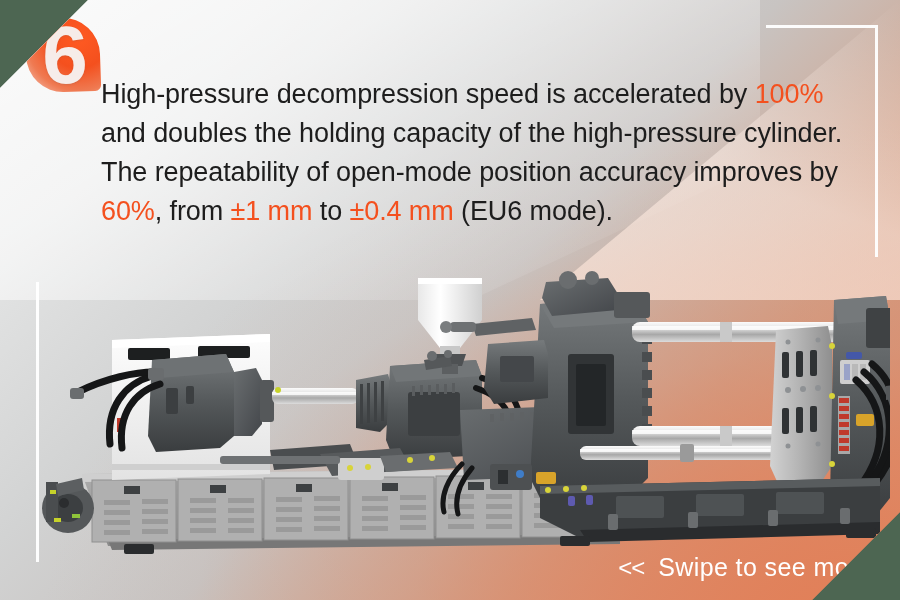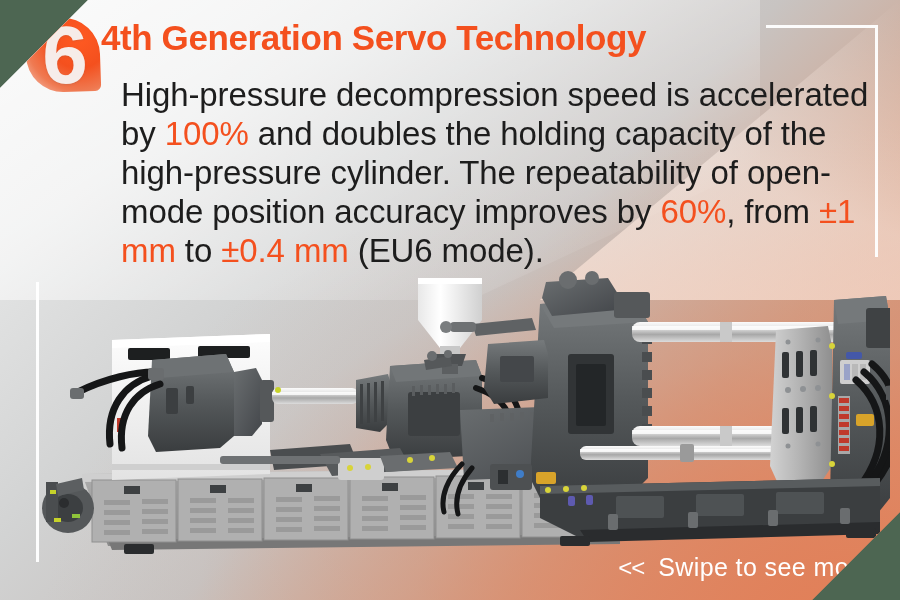--- a/index.html
+++ b/index.html
@@ -73,23 +73,22 @@
   }
 
   
   #title {
     position:absolute; left:101px; top:18px;
     font-size:35px; font-weight:bold; color:#f4501e;
     letter-spacing:-.4px; white-space:nowrap;
   }
   #body {
     position:absolute; left:101px; top:75px; width:760px;
-    font-size:33px; color:#1d1d1d; line-height:39px;
+    font-size:27px; color:#1d1d1d; line-height:39px;
     letter-spacing:-.1px;
-    margin-left:20px;
   }
   #body .hl { color:#f4501e; }
 
   
   #swipe {
     position:absolute; right:28px; bottom:18px;
     font-size:25px; color:#ffffff; letter-spacing:.4px;
     display:flex; align-items:center; gap:14px; font-weight:300;
   }
   #swipe .chev { letter-spacing:-1px; font-size:24px; }
@@ -443,21 +442,20 @@
           <rect x="566" y="227" width="7" height="10" rx="2"></rect>
         </g>
     </svg>
   </div>
 
   <div id="badge">
     <div id="badge-blob"></div>
     <div id="badge-num">6</div>
   </div>
 
-  <div id="title">4th Generation Servo Technology</div>
 
   <div id="body"><span>High-pressure decompression speed is accelerated by </span><span class="hl">100%</span><span> and doubles the holding capacity of the high-pressure cylinder. The repeatability of open-mode position accuracy improves by </span><span class="hl">60%</span><span>, from </span><span class="hl">±1 mm</span><span> to </span><span class="hl">±0.4 mm</span><span> (EU6 mode).</span></div>
 
   <div class="bracket" id="bracket-tr"></div>
   <div class="bracket" id="bracket-l"></div>
 
   <div id="swipe">
     <span class="chev">&lt;&lt;</span>
     <span>Swipe to see more</span>
   </div>

